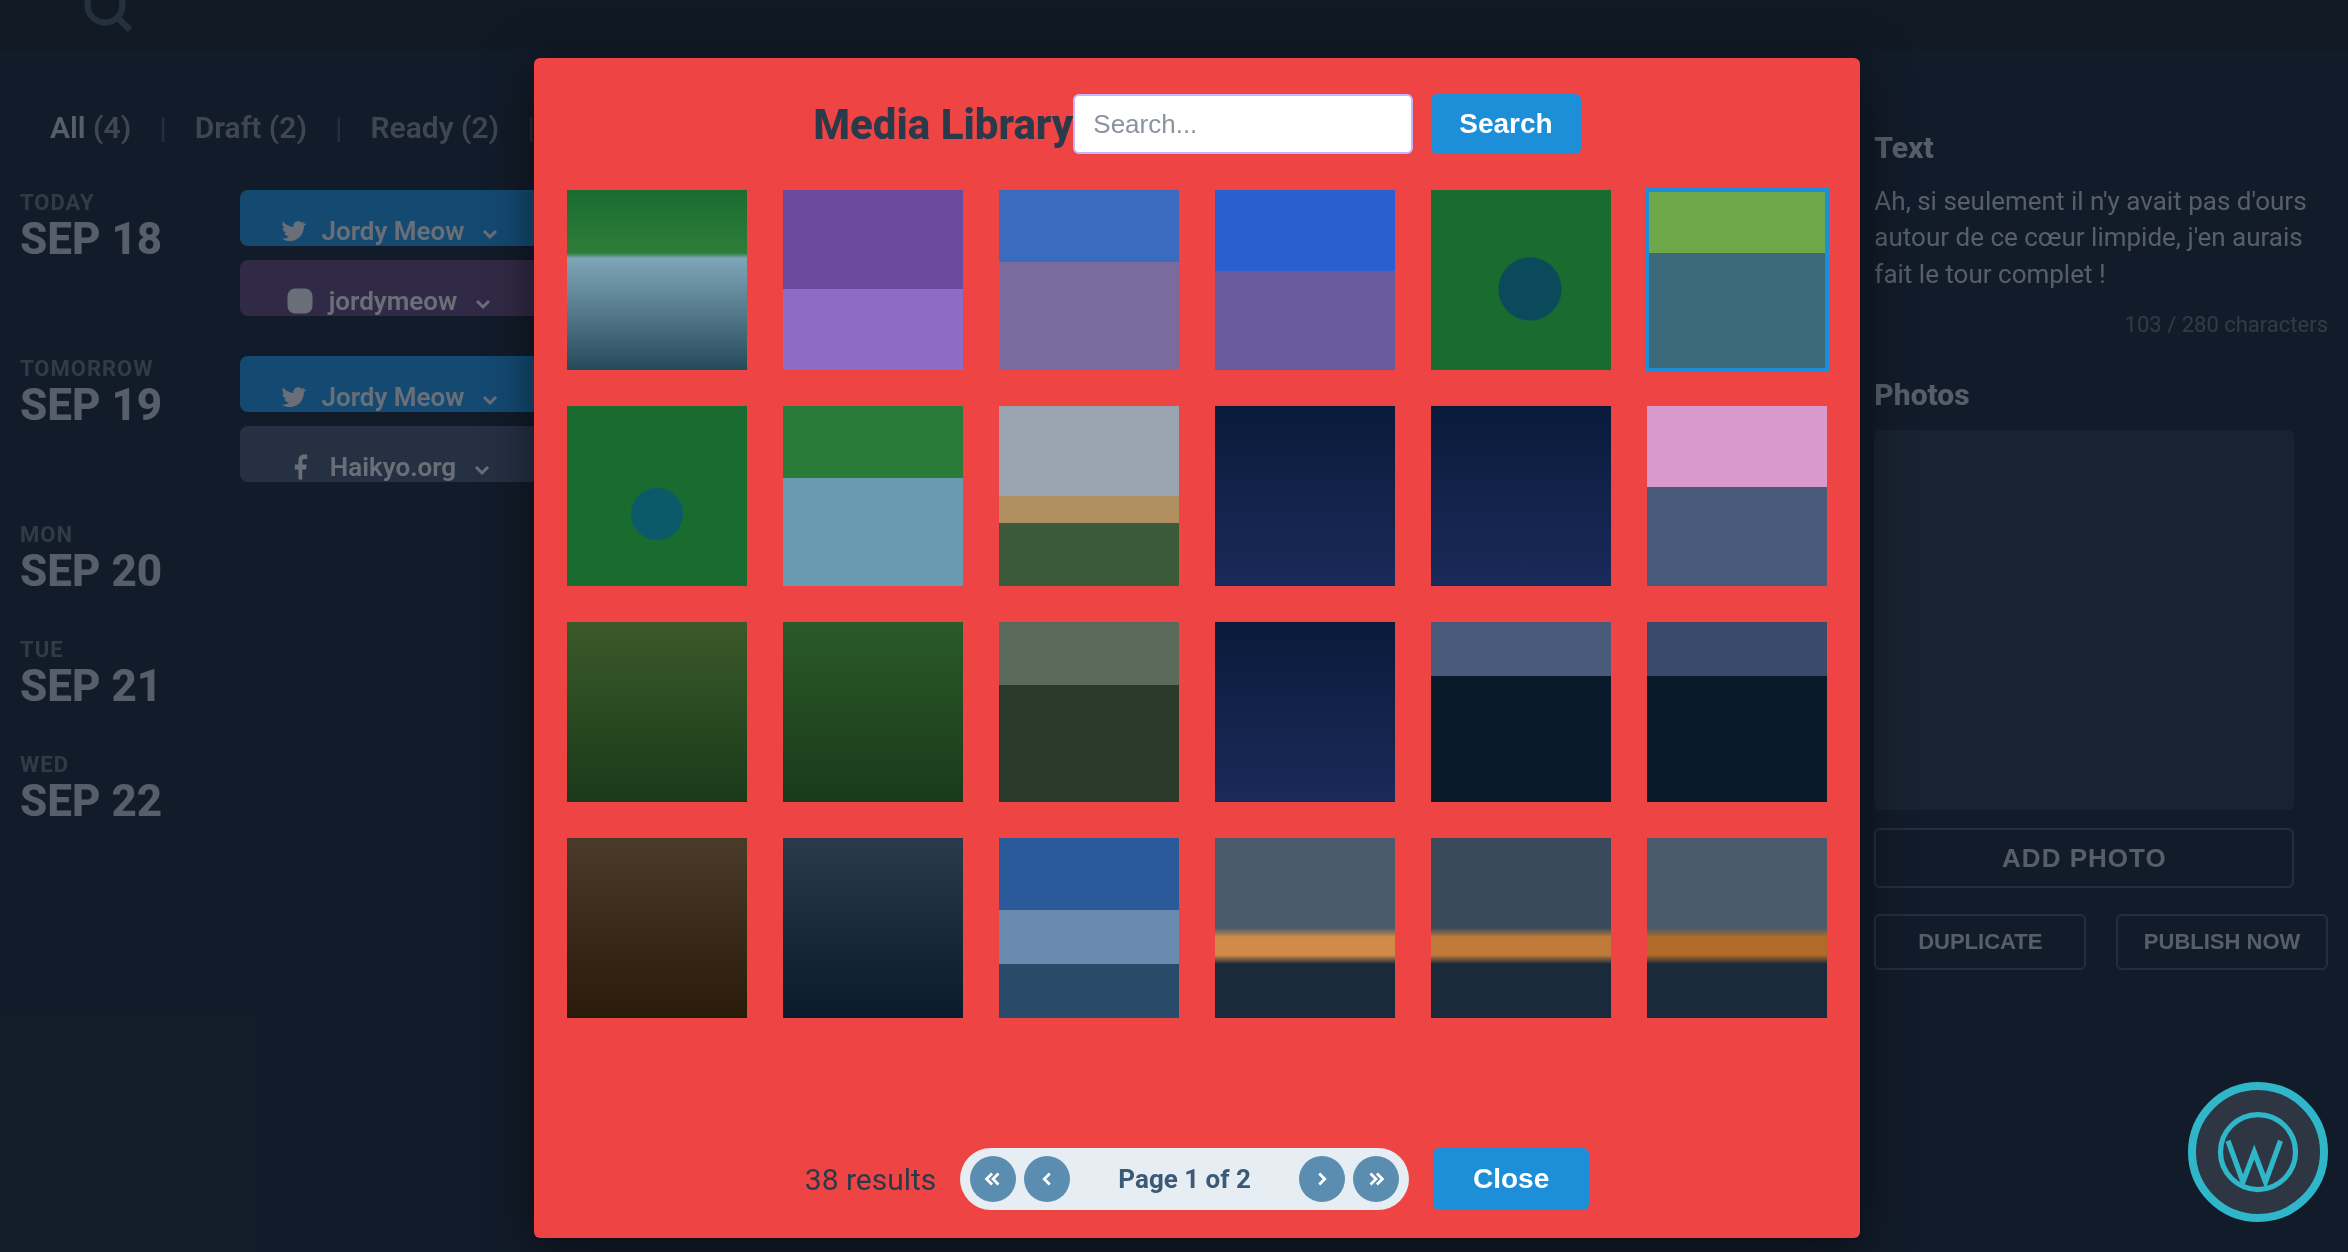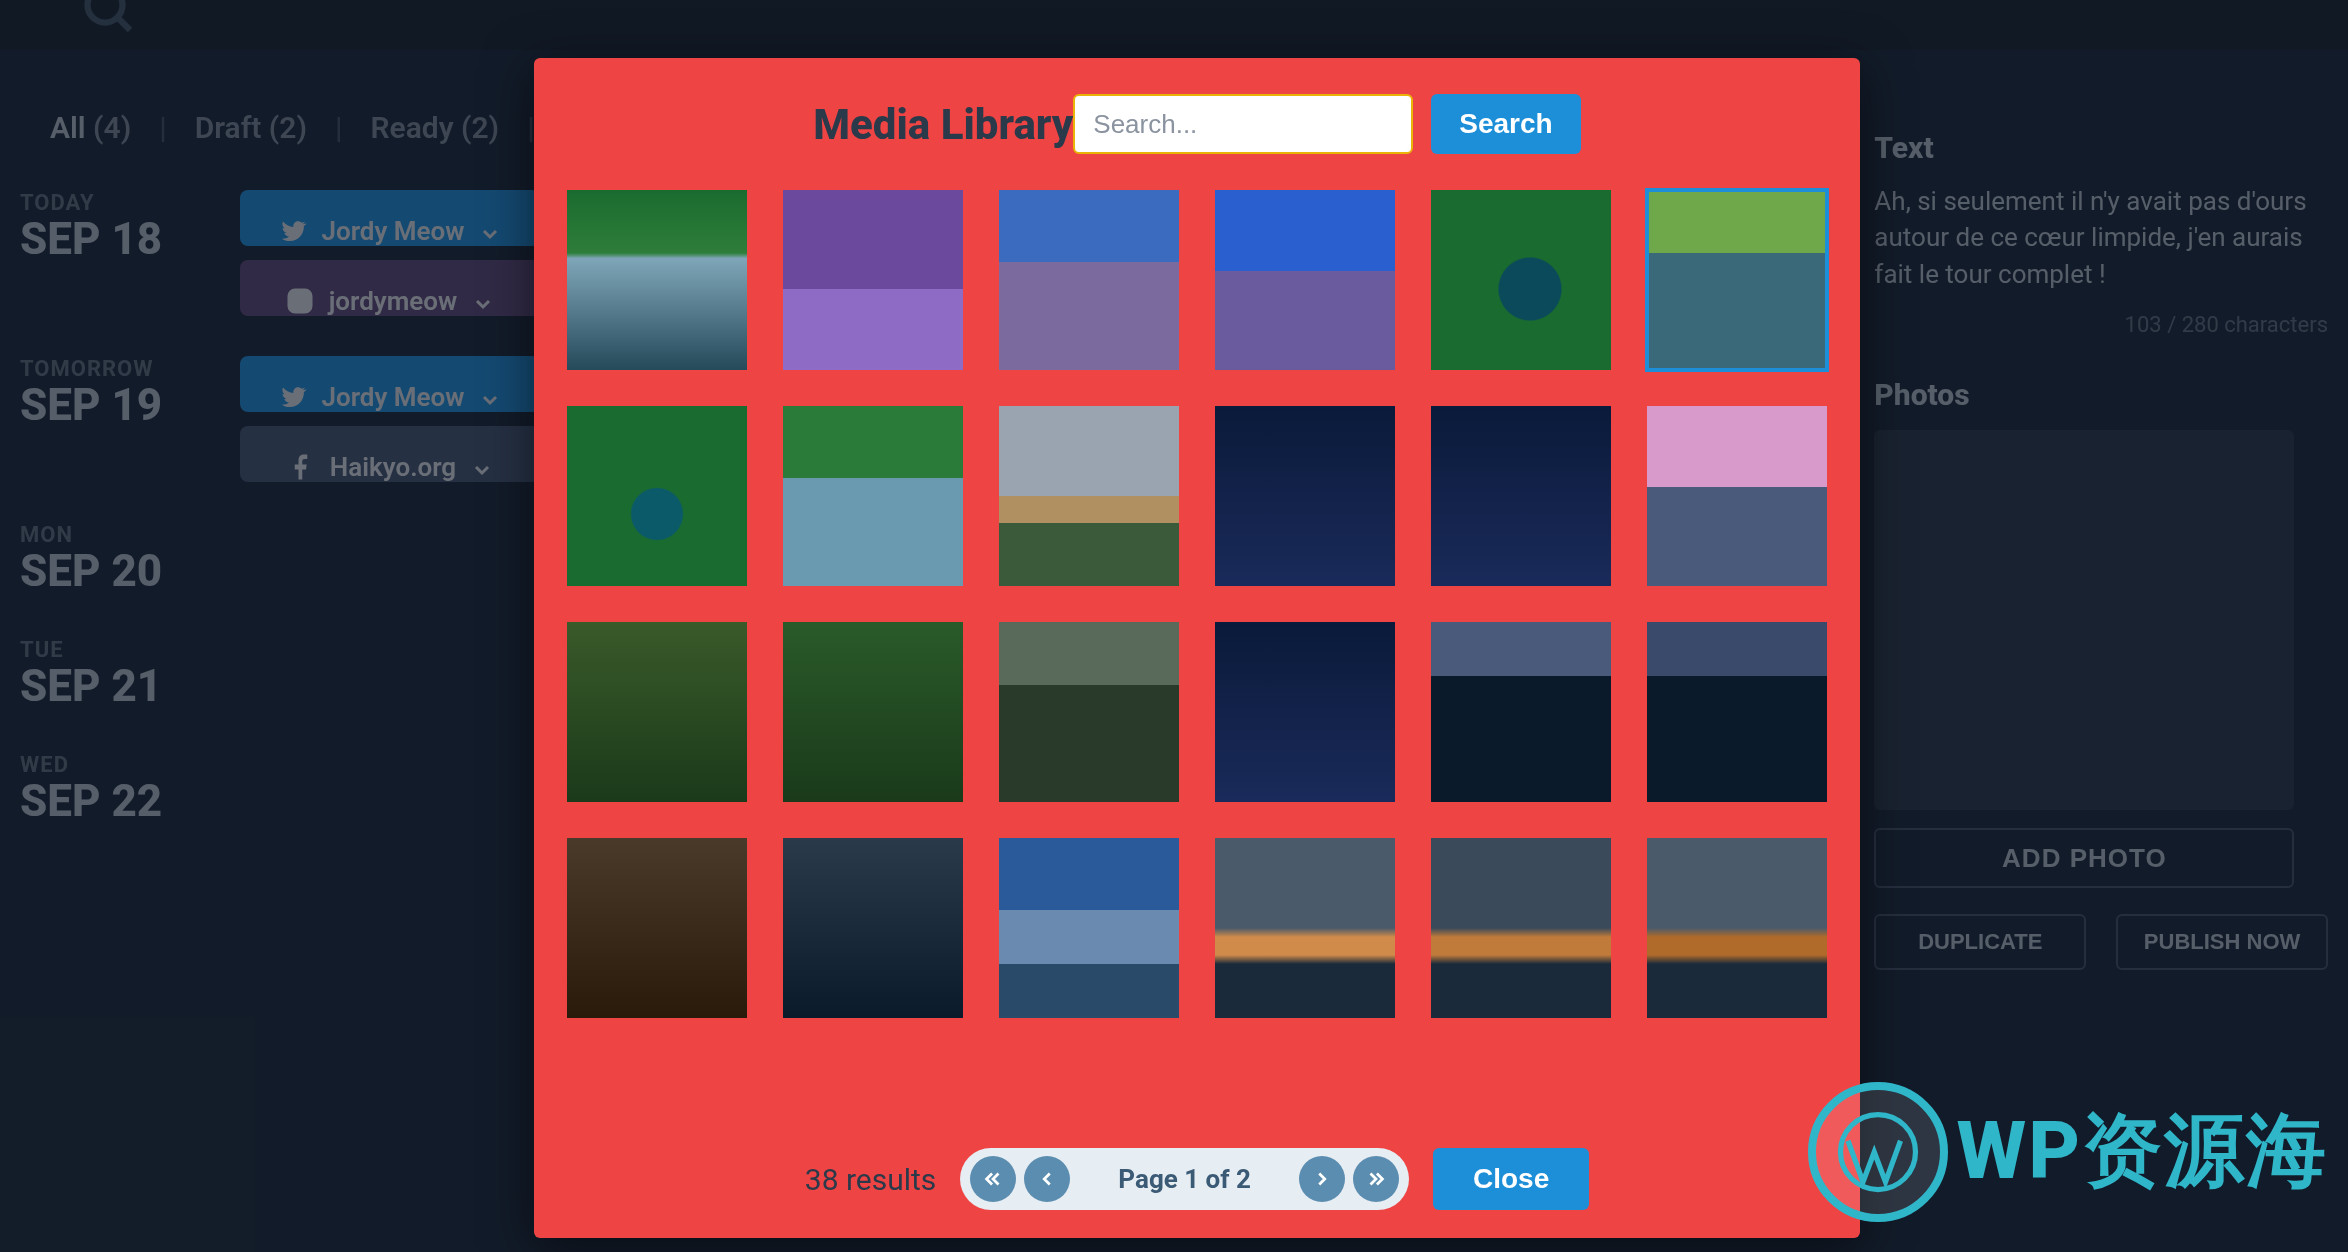--- a/index.html
+++ b/index.html
@@ -40,21 +40,21 @@
 .dup-btn { flex:1; height:56px; border:2px solid #4a5568; background:transparent; color:#c9d1d9; font-size:22px; font-weight:700; border-radius:6px; }
 
 .bg-dim { position:absolute; inset:0; background:rgba(15,23,35,.62); }
 
 
 .modal { position:absolute; top:58px; left:534px; width:1326px; height:1180px; background:#ef4444; border-radius:6px; box-shadow:0 10px 50px rgba(0,0,0,.5); padding:36px 32px 28px; display:flex; flex-direction:column;align-items:center; }
 
 .modal-header { display:flex; align-items:center; justify-content:space-between; margin-bottom:26px; }
 .modal-title { font-size:42px; font-weight:800; color:#2b3a4a; }
 .search-row { display:flex; gap:18px; align-items:center; }
-.search-input { width:340px; height:60px; border:2px solid #eab308; border-radius:6px; padding:0 18px; font-size:26px; color:#6b7785; }
+.search-input { width:340px; height:60px; border:2px solid #c4b5fd; border-radius:6px; padding:0 18px; font-size:26px; color:#6b7785; }
 .search-input::placeholder { color:#8a939f; }
 .search-btn { height:60px; padding:0 28px; background:#1d8fd8; color:#fff; border:none; border-radius:6px; font-size:28px; font-weight:700; cursor:pointer; }
 
 .grid { display:grid; grid-template-columns:repeat(6, 180px); gap:36px; justify-content:start; margin-bottom:auto; padding-top:10px; }
 .thumb { width:180px; height:180px; background:#8a939f; cursor:pointer; }
 .thumb.selected { outline:4px solid #1d8fd8; outline-offset:-2px; }
 
 .modal-footer { display:flex; align-items:center; gap:24px; padding-top:30px; }
 .results-count { font-size:30px; font-weight:400; color:#2b3a4a; }
 
@@ -298,15 +298,14 @@
     </div>
   </div>
 
   <div class="watermark">
     <div class="wm-circle">
       <svg viewBox="0 0 24 24" width="90" height="90" fill="none" stroke="#2fb6c9" stroke-width="1.4">
           <circle cx="12" cy="12" r="10"></circle>
           <path d="M4 9l4 11 3-8 3 8 4-11" fill="none"></path>
         </svg>
     </div>
-    <div class="wm-text">WP资源海</div>
   </div>
 </div>
 
 </body></html>

